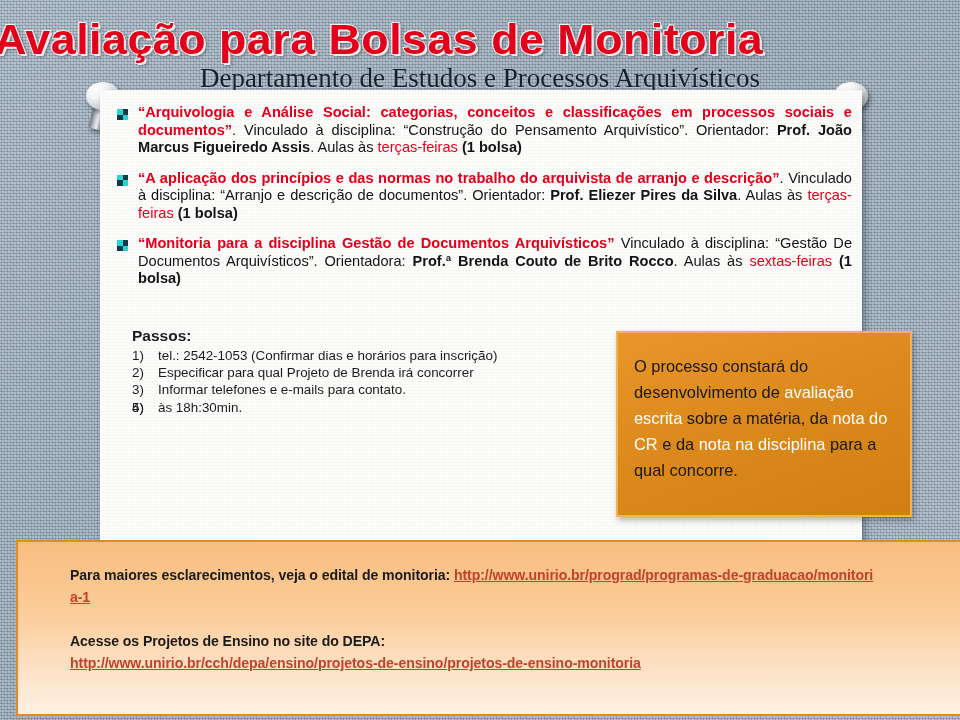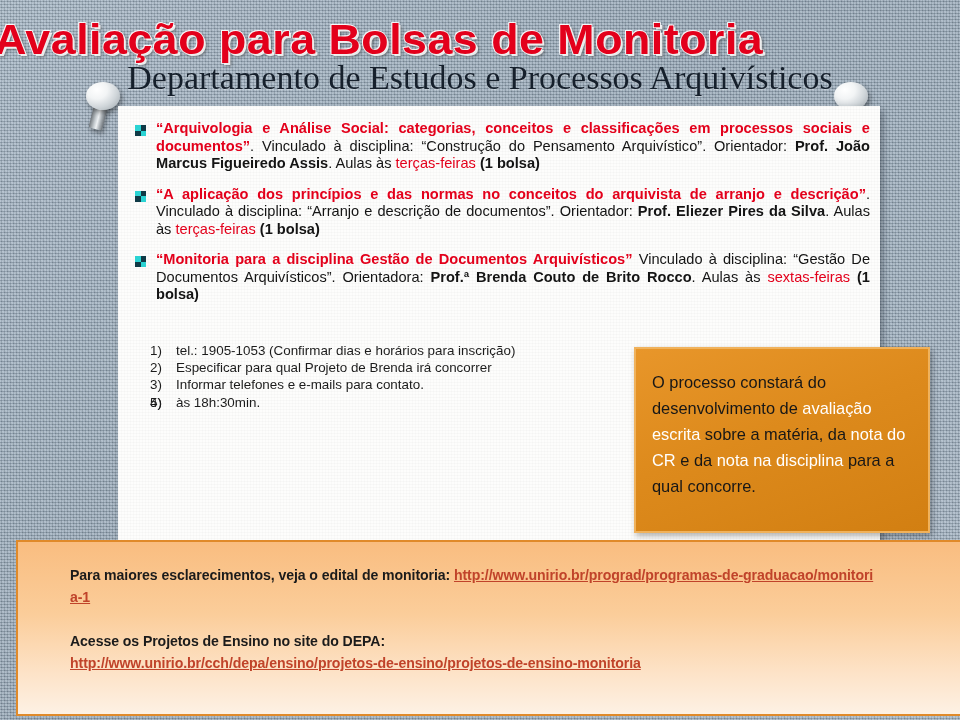--- a/index.html
+++ b/index.html
@@ -43,35 +43,34 @@
        3px 3px 3px rgba(60,60,60,.55),
       -1px -1px 0 rgba(255,255,255,.6);
     transform:scaleX(1.04);
     white-space:nowrap;
   }
   #subtitle{
     position:absolute;left:0;top:63px;width:960px;text-align:center;
   }
   #subtitle span{
     font-family:"Liberation Serif", serif;
-    font-size:34px;
+    font-size:27px;
     line-height:30px;
     color:#16202c;
     border-bottom:1.5px solid #16202c;
     padding-bottom:13px;
     white-space:nowrap;
     text-shadow:0 1px 1px rgba(255,255,255,.35);
   }
 
   
   #paper{
-    position:absolute;left:100px;top:106px;width:762px;height:514px;
+    position:absolute;left:100px;top:90px;width:762px;height:514px;
     background:#fdfdfc;
     box-shadow:3px 4px 7px rgba(20,30,40,.38);
-    margin-left:18px;
   }
   #paper:before{ 
     content:"";position:absolute;inset:0;
     background-image:
       repeating-linear-gradient(0deg,rgba(0,0,0,.018) 0 1px,transparent 1px 3px),
       repeating-linear-gradient(90deg,rgba(0,0,0,.015) 0 1px,transparent 1px 3px);
     pointer-events:none;
   }
 
   
@@ -207,35 +206,36 @@
 
     <div id="bullets">
 
       <div class="bullet-row">
         <span class="bullet-mark"></span>
         <span class="bullet-text"><span class="hl">“Arquivologia e Análise Social: categorias, conceitos e classificações em processos sociais e documentos”</span><span>. Vinculado à disciplina: “Construção do Pensamento Arquivístico”. Orientador: </span><span class="bold">Prof. João Marcus Figueiredo Assis</span><span>. Aulas às </span><span class="red">terças-feiras</span> <span class="bold">(1 bolsa)</span></span>
       </div>
 
       <div class="bullet-row">
         <span class="bullet-mark"></span>
-        <span class="bullet-text"><span class="hl">“A aplicação dos princípios e das normas no conceitos do arquivista de arranjo e descrição”</span><span>. Vinculado à disciplina: “Arranjo e descrição de documentos”. Orientador: </span><span class="bold">Prof. Eliezer Pires da Silva</span><span>. Aulas às </span><span class="red">terças-feiras</span> <span class="bold">(1 bolsa)</span></span>
+        <span class="bullet-text"><span class="hl">“A aplicação dos princípios e das normas no trabalho do arquivista de arranjo e descrição”</span><span>. Vinculado à disciplina: “Arranjo e descrição de documentos”. Orientador: </span><span class="bold">Prof. Eliezer Pires da Silva</span><span>. Aulas às </span><span class="red">terças-feiras</span> <span class="bold">(1 bolsa)</span></span>
       </div>
 
       <div class="bullet-row">
         <span class="bullet-mark"></span>
         <span class="bullet-text"><span class="hl">“Monitoria para a disciplina Gestão de Documentos Arquivísticos”</span><span> Vinculado à disciplina: “Gestão De Documentos Arquivísticos”. Orientadora: </span><span class="bold">Prof.ª Brenda Couto de Brito Rocco</span><span>. Aulas às </span><span class="red">sextas-feiras</span> <span class="bold">(1 bolsa)</span></span>
       </div>
 
     </div>
 
     <div id="passos">
+      <h3>Passos:</h3>
       <ol>
         <li>
           <span class="num">1)</span>
-          <span class="cont">tel.: 1905-1053  (Confirmar  dias e horários  para inscrição)</span>
+          <span class="cont">tel.: 2542-1053  (Confirmar  dias e horários  para inscrição)</span>
         </li>
         <li>
           <span class="num">2)</span>
           <span class="cont">Especificar para qual Projeto de Brenda irá concorrer</span>
         </li>
         <li>
           <span class="num">3)</span>
           <span class="cont">Informar telefones e e-mails para contato.</span>
         </li>
         <li>

